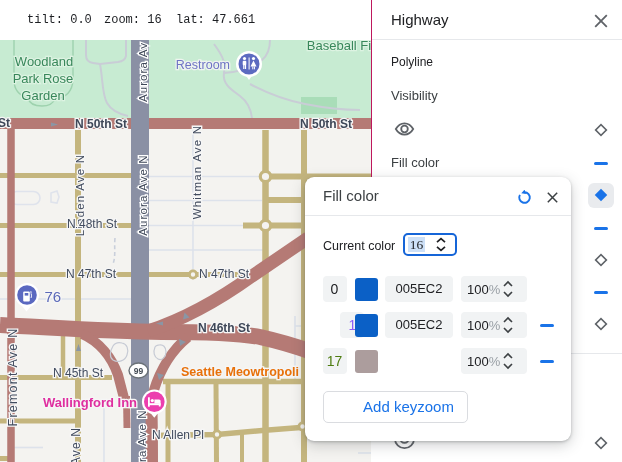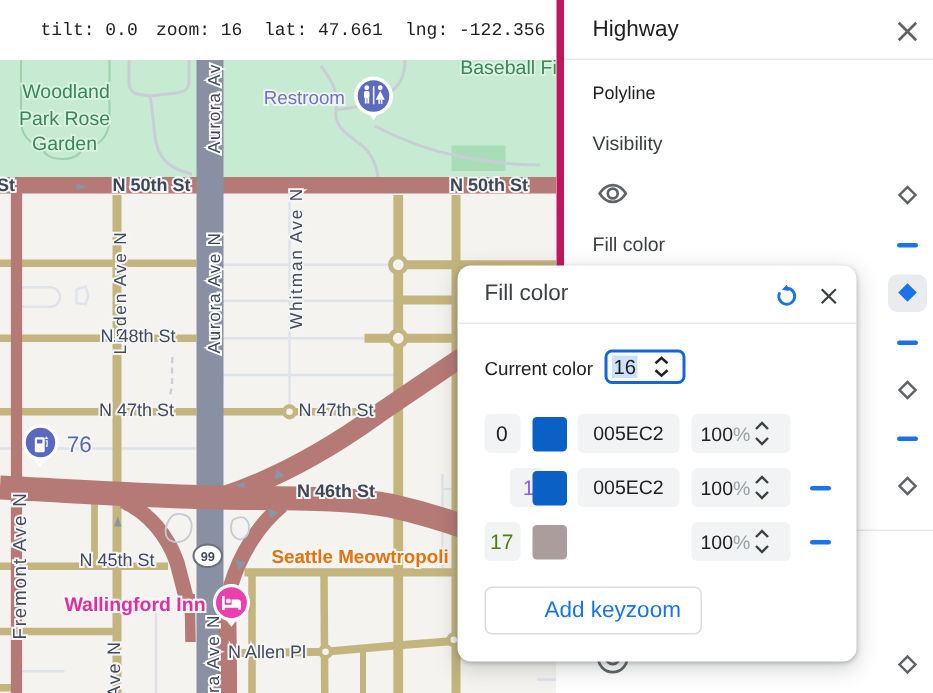--- a/index.html
+++ b/index.html
@@ -3,35 +3,34 @@
 <meta charset="utf-8">
 <style>
   html,body{margin:0;padding:0;}
   body{width:622px;height:462px;overflow:hidden;position:relative;
        font-family:"Liberation Sans",sans-serif;background:#fff;}
   #topbar{position:absolute;left:0;top:0;width:371px;height:40px;background:#fff;z-index:3;margin-left:20px;}
   #topbar span{position:absolute;top:13px;font-family:"Liberation Mono",monospace;
        font-size:12px;color:#1d1f23;white-space:pre;}
   #mapwrap{position:absolute;left:0;top:40px;width:371px;height:422px;overflow:hidden;}
   #panel{position:absolute;left:371px;top:0;width:251px;height:394px;background:#fff;
-       border-left:5px solid #be185d;box-sizing:border-box;z-index:4;text-decoration:underline;}
+       border-left:1px solid #be185d;box-sizing:border-box;z-index:4;text-decoration:underline;}
   .ptxt{position:absolute;color:#202124;}
   #popup{position:absolute;left:305px;top:177px;width:266px;height:264px;background:#fff;
        border-radius:9px;box-shadow:0 1px 3px rgba(60,64,67,.3),0 4px 14px rgba(60,64,67,.25);z-index:6;}
   .gbox{position:absolute;background:#f1f3f4;border-radius:4px;}
   .dash{position:absolute;width:14px;height:3px;background:#1a73e8;border-radius:2px;}
 </style>
 </head>
 <body>
 
 <div id="topbar">
   <span style="left:7px">tilt: 0.0</span>
   <span style="left:84px">zoom: 16</span>
   <span style="left:156px">lat: 47.661</span>
-  <span style="left:250px">lng: -122.356</span>
 </div>
 
 <div id="mapwrap">
 <svg width="371" height="422" viewBox="0 40 371 422">
   <rect x="0" y="40" width="371" height="422" fill="#f4f3f0"></rect>
 
   <rect x="0" y="40" width="371" height="78.5" fill="#c7ebd2"></rect>
   <rect x="301" y="97" width="36" height="17" fill="#a9ddb8"></rect>
 
   <g stroke="#9ed2ae" stroke-width="1.4" fill="none">
@@ -257,21 +256,21 @@
     <path d="M8.4,0 L8.4,4.6 L4.2,2.3 Z" fill="#1a73e8" transform="rotate(-18 7 2.5)"></path>
   </svg>
 
   <svg style="position:absolute;left:241.5px;top:14.5px" width="11" height="11" viewBox="0 0 11 11">
     <path d="M0.8,0.8 L10.2,10.2 M10.2,0.8 L0.8,10.2" stroke="#3c4043" stroke-width="1.5"></path>
   </svg>
   <div style="position:absolute;left:0;top:38px;width:266px;height:1px;background:#e6e8eb"></div>
   <div style="position:absolute;left:18px;top:61.5px;font-size:12.5px;color:#202124;">Current color</div>
 
   <div style="position:absolute;left:98px;top:56px;width:50px;height:19px;border:2.5px solid #1565d8;border-radius:5px;background:#fff;"></div>
-  <div style="position:absolute;left:103px;top:60px;width:17px;height:15px;background:#cde0f7;font-size:13.5px;color:#202124;text-align:center;">16</div>
+  <div style="position:absolute;left:103px;top:60px;width:17px;height:15px;background:#cde0f7;font-size:13.5px;color:#202124;text-align:center;font-family:Liberation Serif, serif;">16</div>
   <svg style="position:absolute;left:130px;top:60px" width="12" height="15" viewBox="0 0 12 15">
     <path d="M2,5.2 L6,1.6 L10,5.2" fill="none" stroke="#202124" stroke-width="1.7"></path>
     <path d="M2,9.8 L6,13.4 L10,9.8" fill="none" stroke="#202124" stroke-width="1.7"></path>
   </svg>
 
   <div class="gbox" style="left:17.5px;top:99px;width:24px;height:26px;font-size:14px;color:#202124;text-align:center;line-height:26px;">0</div>
   <div style="position:absolute;left:50px;top:100.5px;width:23px;height:23px;background:#0b60c6;border-radius:3px;"></div>
   <div class="gbox" style="left:80px;top:99px;width:68px;height:26px;font-size:13px;color:#202124;text-align:center;line-height:26px;">005EC2</div>
   <div class="gbox" style="left:155.5px;top:99px;width:66px;height:26px;"></div>
   <div style="position:absolute;left:162px;top:104.5px;font-size:13px;color:#202124;">100<span style="color:#9aa0a6">%</span></div>

